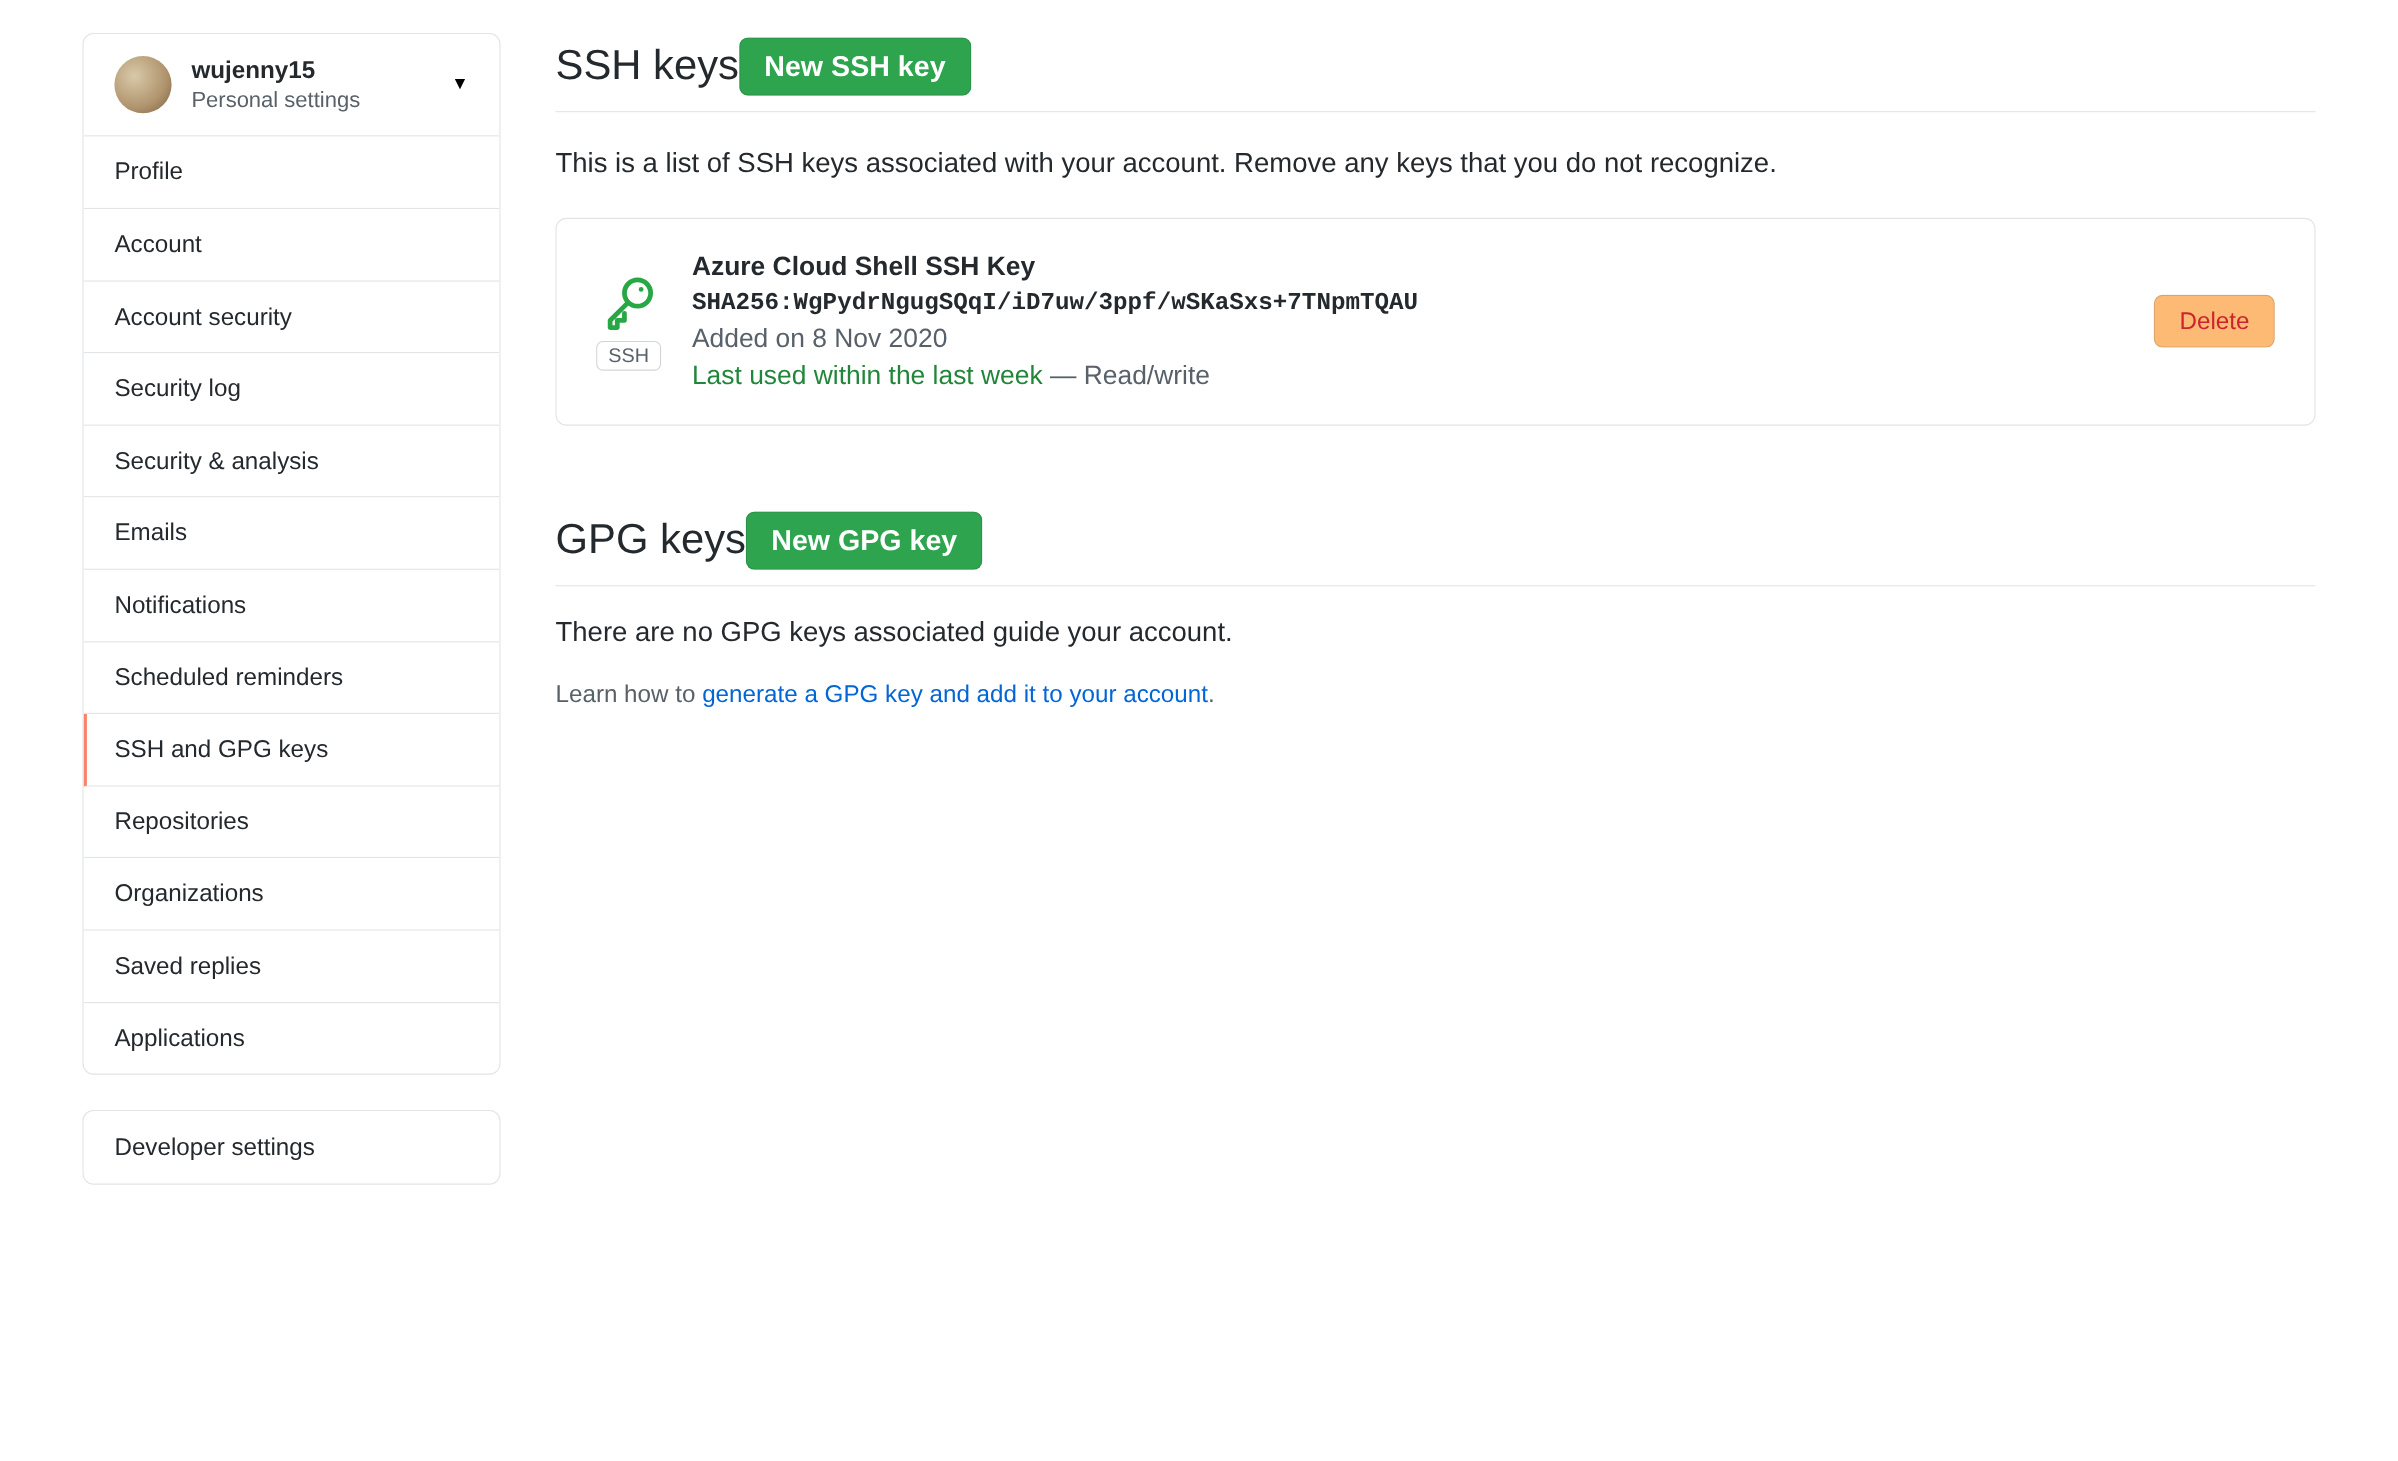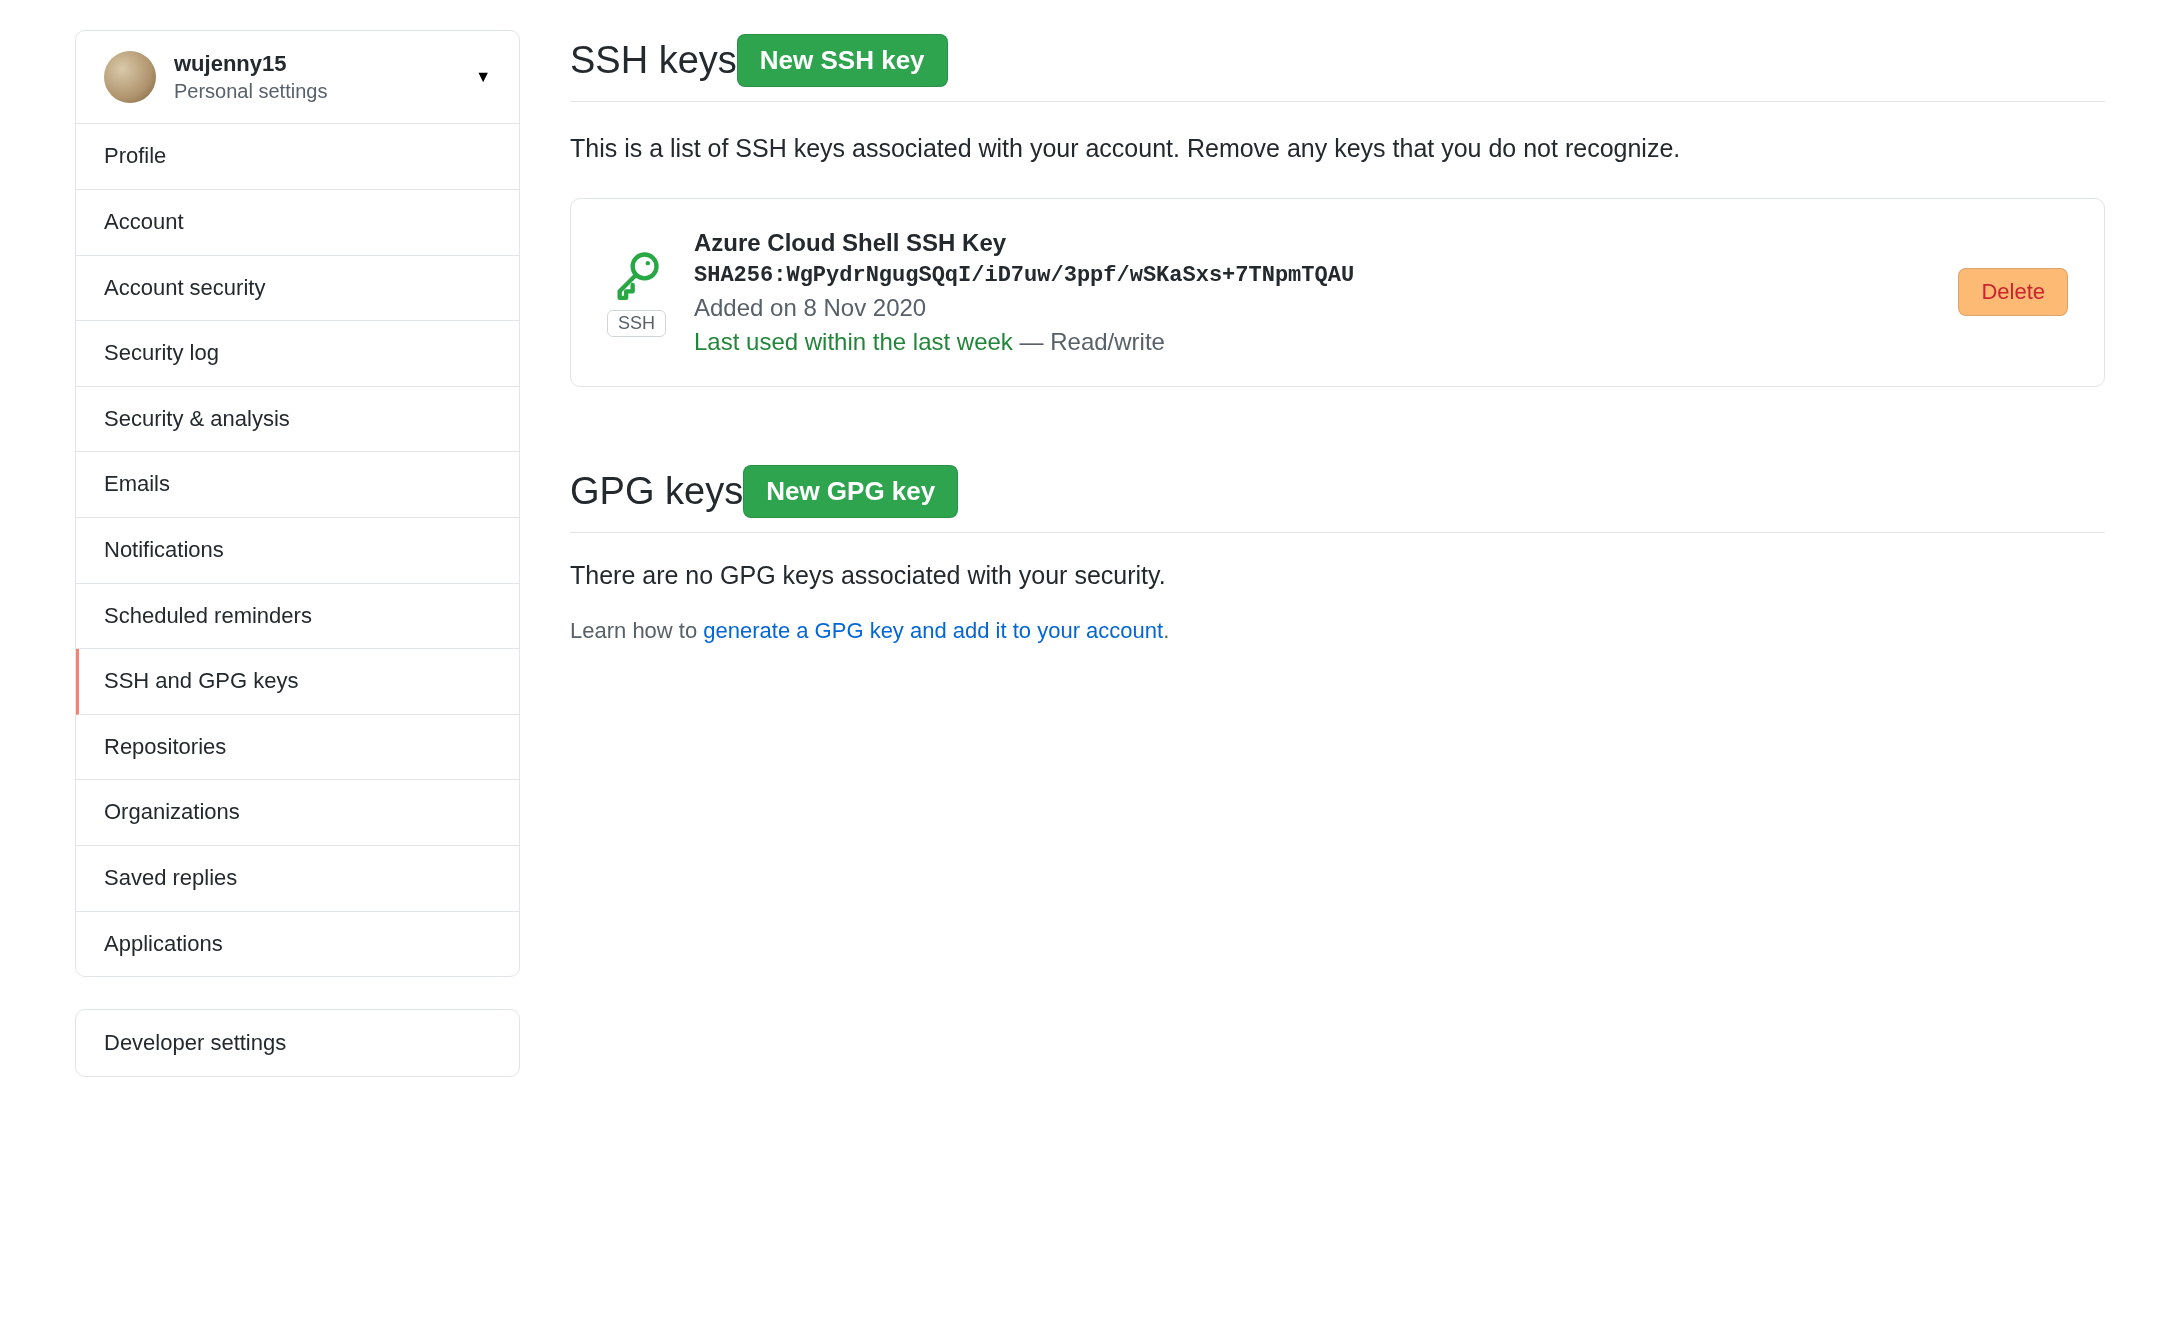--- a/index.html
+++ b/index.html
@@ -10,21 +10,21 @@
   font-size: 14px;
 }
 .page {
   width: 2180px;
   min-height: 1328px;
   padding: 30px 75px;
   display: flex;
   gap: 50px;
 }
 .sidebar {
-  width: 445px;
+  width: 380px;
   flex-shrink: 0;
 }
 .sidebar-block {
   border: 1px solid #e1e4e8;
   border-radius: 10px;
   overflow: hidden;
 }
 .sidebar-header {
   display: flex;
   align-items: center;
@@ -181,19 +181,19 @@
       </div>
       <button class="btn-delete">Delete</button>
     </div>
 
 
     <div class="gpg-section">
       <div class="section-header">
         <h2 class="section-title">GPG keys</h2>
         <button class="btn-green">New GPG key</button>
       </div>
-      <p class="gpg-desc">There are no GPG keys associated with your security.</p>
+      <p class="gpg-desc">There are no GPG keys associated guide your account.</p>
       <p class="gpg-learn">
         <span>Learn how to </span><a class="link">generate a GPG key and add it to your account</a><span>.</span>
       </p>
     </div>
   </main>
 </div>
 
 </body></html>

